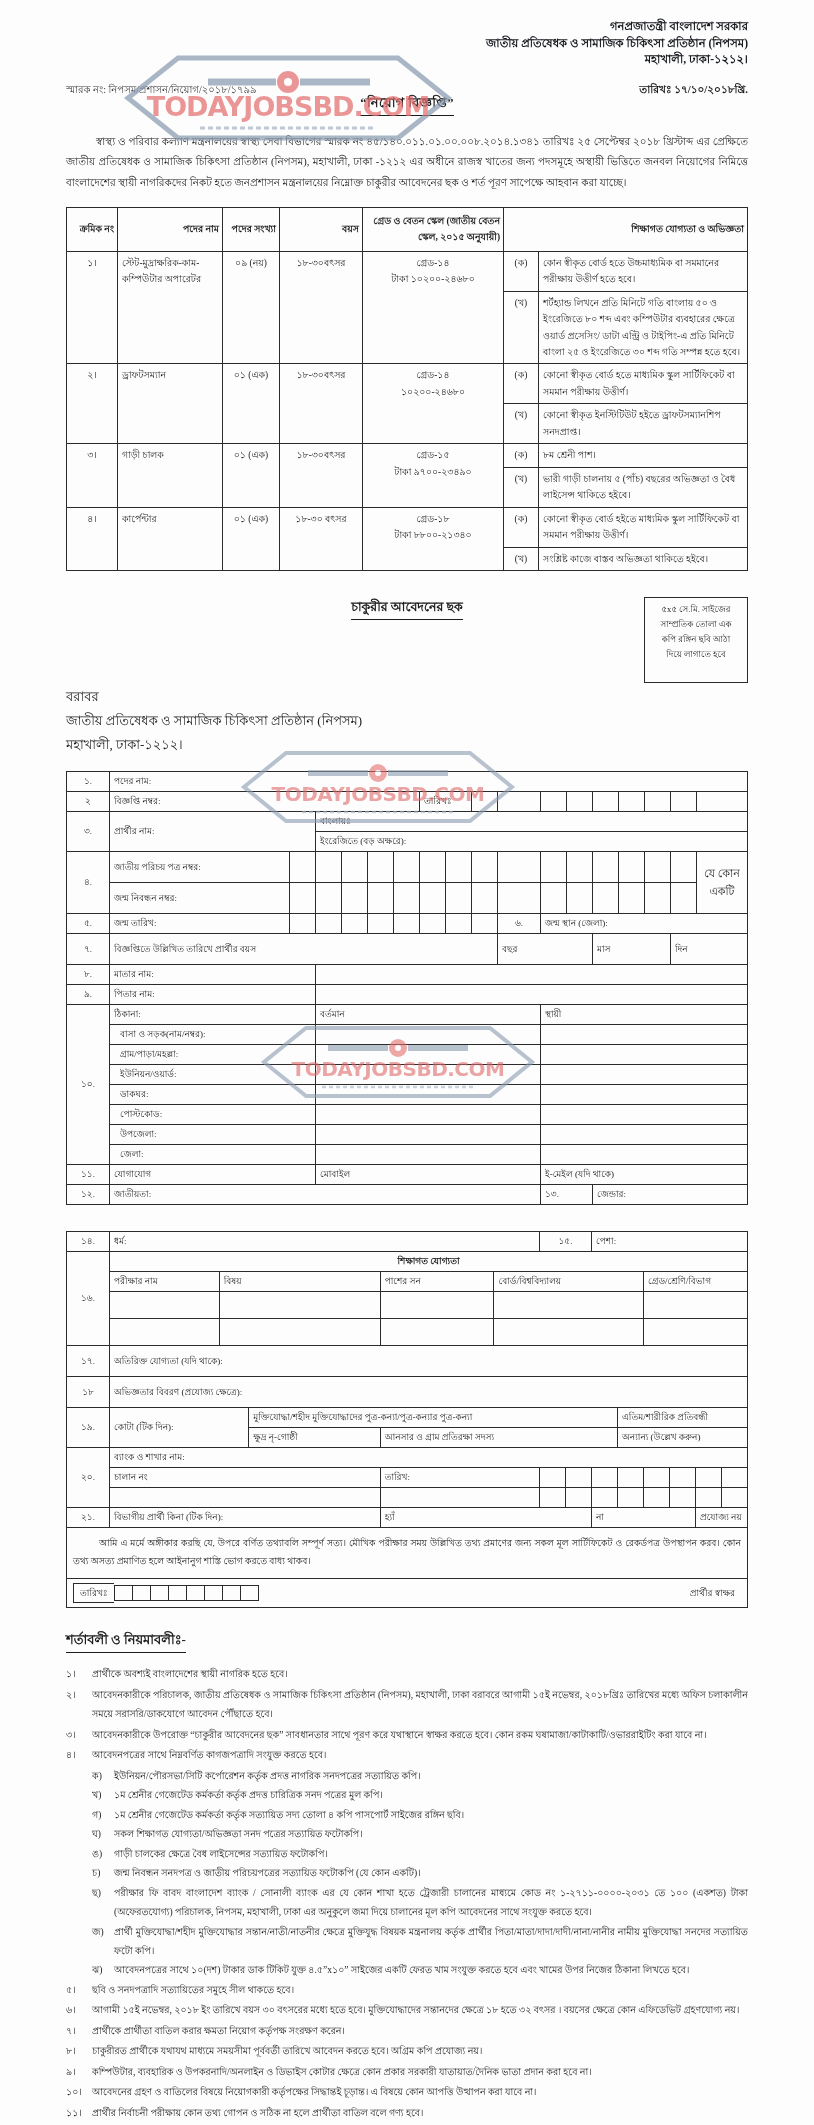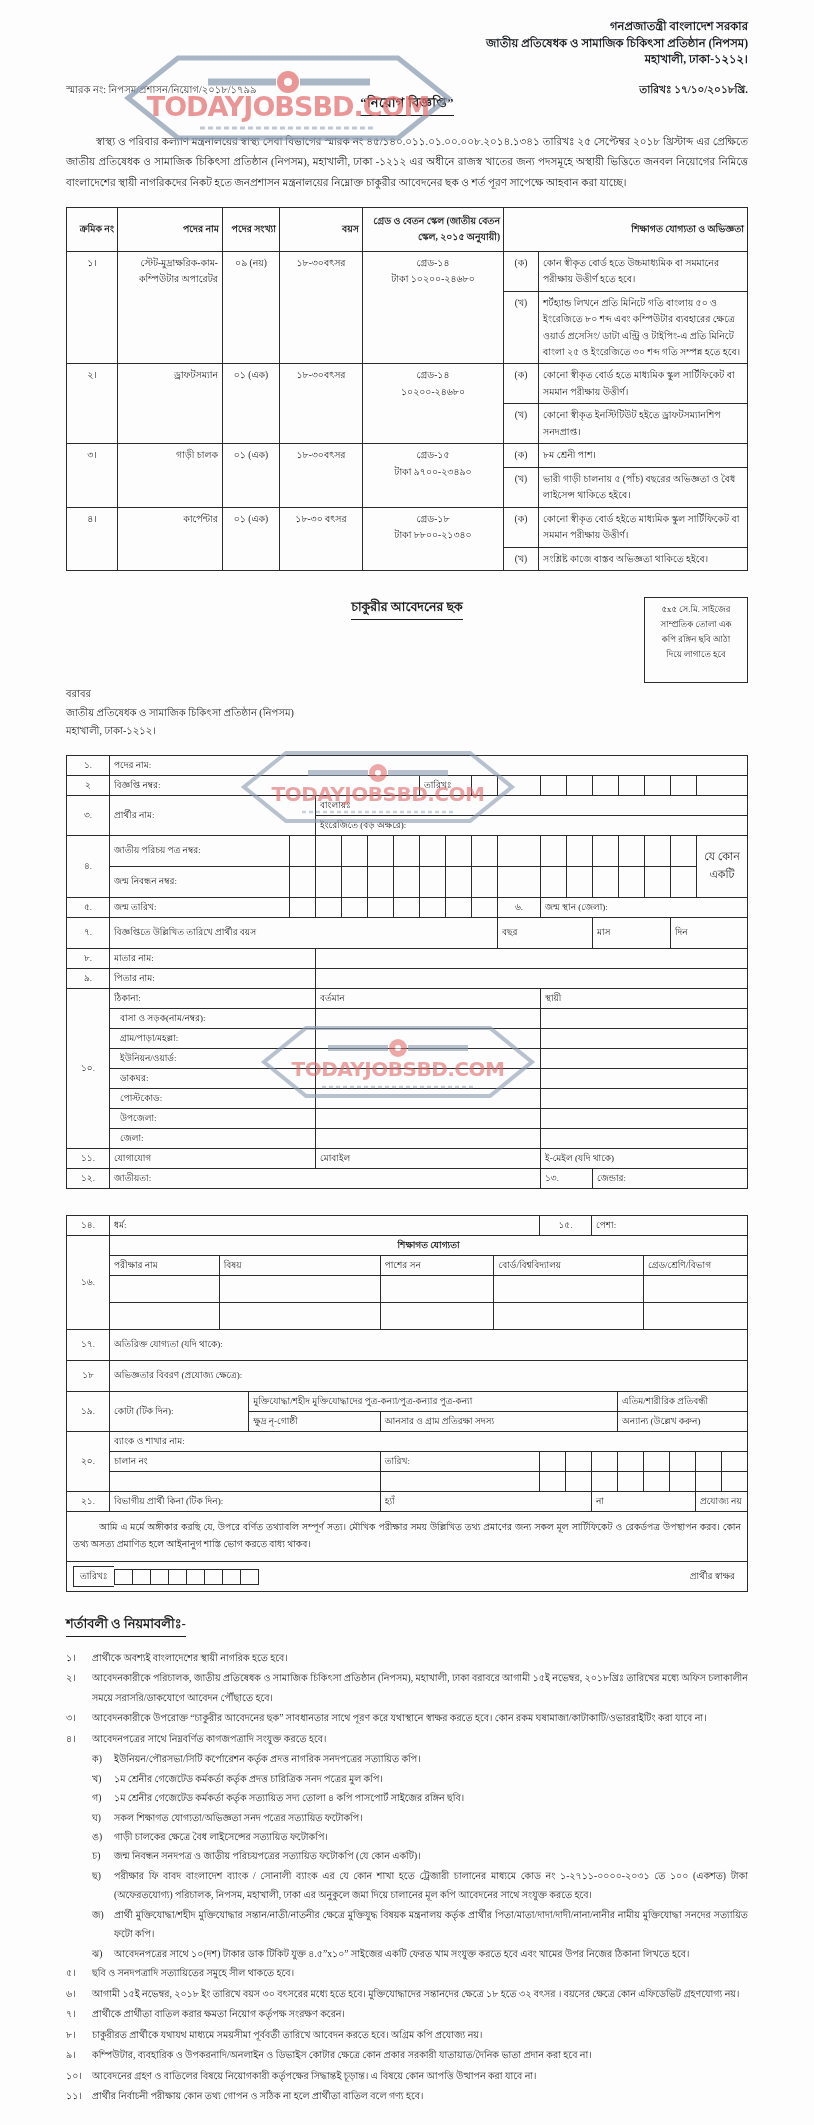--- a/index.html
+++ b/index.html
@@ -17,33 +17,33 @@
   .title-wrap{text-align:center;margin-top:-6px;}
   .doc-title{display:inline-block;font-size:13px;font-weight:700;border-bottom:1.4px solid #1c1c1c;padding-bottom:1px;letter-spacing:.3px;}
   .intro{margin-top:16px;font-size:10.4px;line-height:1.95;text-align:justify;text-indent:30px;}
 
   
   table{border-collapse:collapse;width:100%;}
   .jobs{margin-top:14px;font-size:9.4px;}
   .jobs th,.jobs td{border:1px solid #2b2b2b;padding:3px 4px;vertical-align:top;line-height:1.75;}
   .jobs th{text-align:right;font-weight:600;vertical-align:middle;padding:5px 3px;}
   .c-sl{width:42px;text-align:center;}
-  .c-post{width:96px;text-align:right;}
+  .c-post{width:96px;}
   .c-num{width:48px;text-align:center;}
   .c-age{width:74px;text-align:center;}
   .c-grade{width:132px;text-align:center;}
   .c-klabel{width:26px;text-align:center;}
   .c-qual{}
 
   
   .form-head{display:flex;justify-content:space-between;margin-top:26px;}
   .form-title-wrap{flex:1;text-align:center;}
   .form-title{display:inline-block;font-size:12.5px;font-weight:700;border-bottom:1.3px solid #1c1c1c;padding-bottom:1px;text-align:right;}
   .photo-box{width:104px;min-height:86px;border:1px solid #2b2b2b;font-size:8.6px;text-align:center;line-height:1.75;padding:4px 12px;box-sizing:border-box;}
-  .addr-block{font-size:10px;line-height:1.85;margin-top:2px;}
+  .addr-block{font-size:13px;line-height:1.85;margin-top:2px;}
   .form-tbl{margin-top:14px;font-size:9px;}
   .form-tbl td{border:1px solid #2b2b2b;padding:2px 4px;height:15px;line-height:1.6;vertical-align:middle;}
   .sn{width:34px;text-align:center;}
   .bx{width:17px;padding:0;}
   .tall td{height:26px;}
   .sub-lbl{padding-left:10px !important;}
   .edu-row td{height:22px;}
 
   
   .decl{font-size:9.2px;line-height:1.95;text-align:justify;text-indent:26px;padding:7px 6px;}

